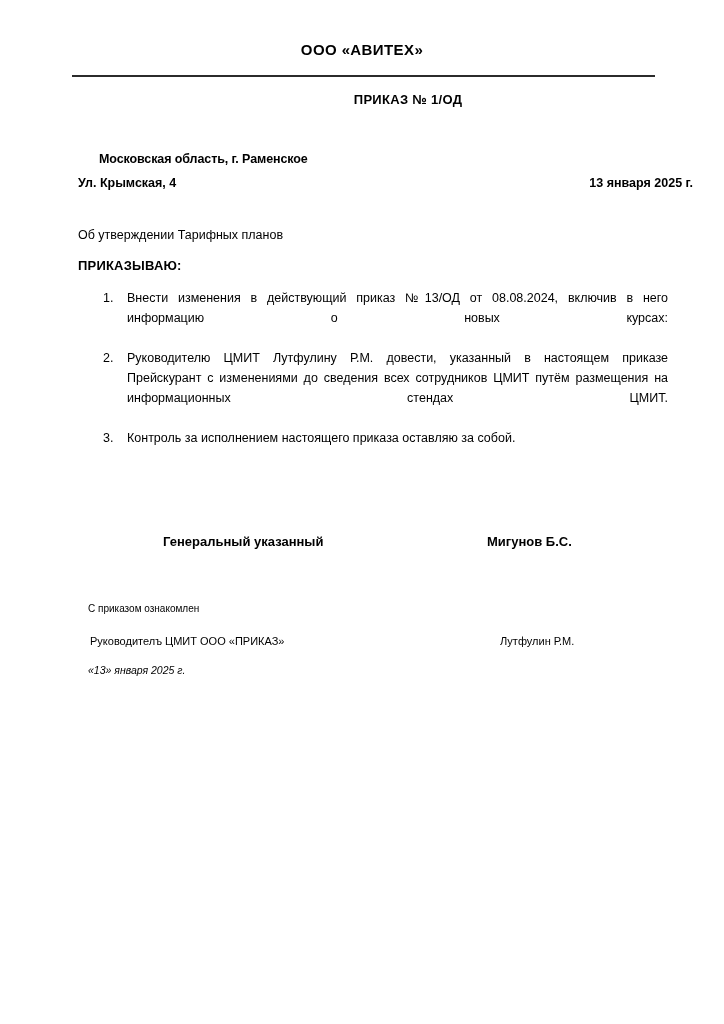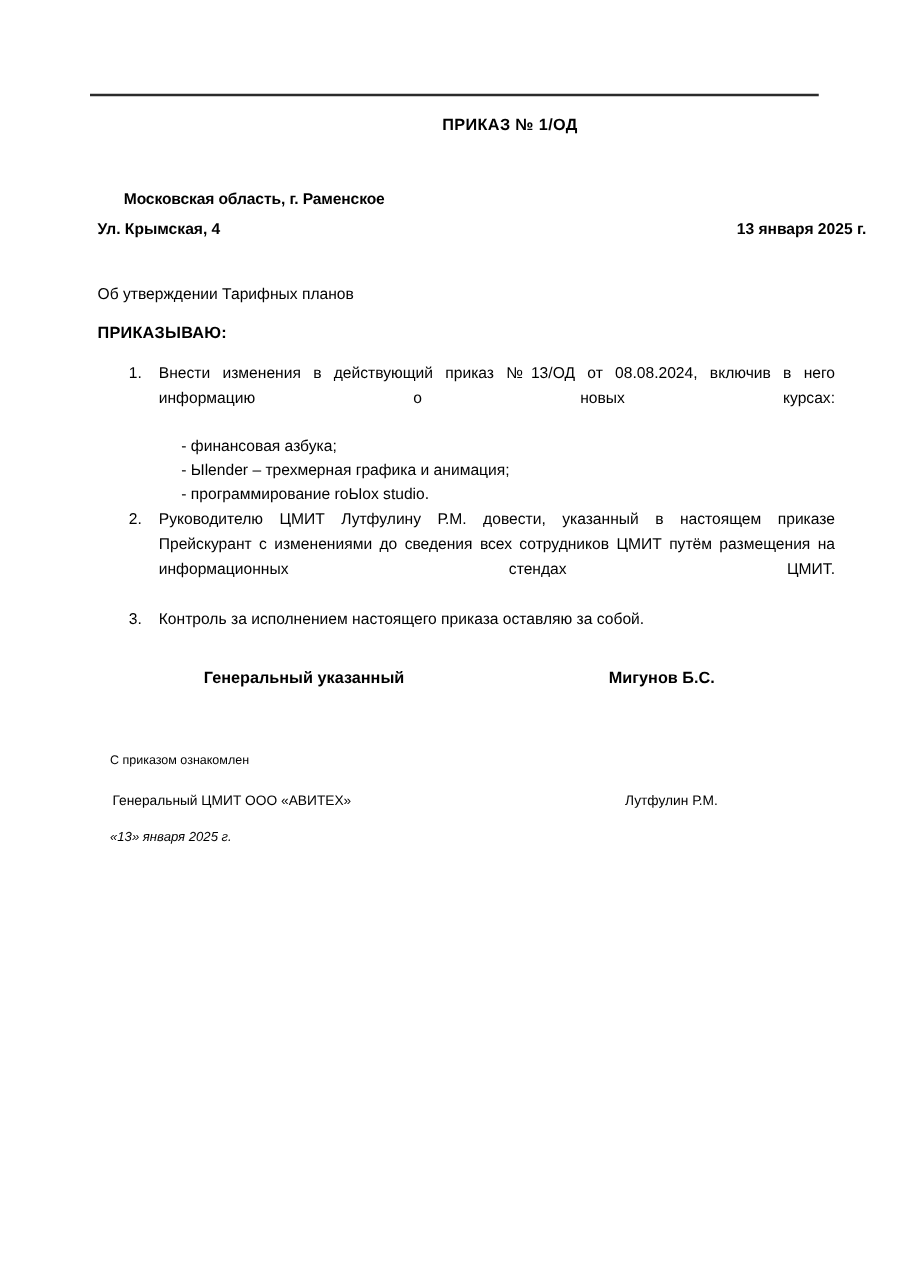--- a/index.html
+++ b/index.html
@@ -195,64 +195,60 @@
     top: 664px;
     font-size: 10.5px;
     font-style: italic;
   }
 </style>
 </head>
 <body>
 
 <div class="page">
 
+  <div class="org-title">ООО  «АВИТЕХ»</div>
 
   <div class="header-rule"></div>
 
   <div class="doc-title">ПРИКАЗ  №  1/ОД</div>
 
   <div class="addr-line1">Московская область, г. Раменское</div>
 
   <div class="addr-line2">Ул. Крымская, 4</div>
 
   <div class="doc-date">13 января 2025 г.</div>
 
   <div class="subject">Об утверждении Тарифных  планов</div>
 
   <div class="order-word">ПРИКАЗЫВАЮ:</div>
 
   <div class="clauses">
 
     <div class="clause">
       <span class="clause-marker">1.</span>
       <span class="clause-body">Внести изменения в действующий приказ №13/ОД от 08.08.2024, включив в него информацию о новых курсах:</span>
-      <ul class="sub-list">
-        <li class="sub-item">- финансовая азбука;</li>
-        <li class="sub-item">- Ыlender – трехмерная графика и анимация;</li>
-        <li class="sub-item">- программирование roЫox  studio.</li>
-      </ul>
     </div>
 
     <div class="clause">
       <span class="clause-marker">2.</span>
       <span class="clause-body">Руководителю ЦМИТ Лутфулину Р.М. довести, указанный в настоящем приказе Прейскурант с изменениями до сведения всех сотрудников ЦМИТ путём размещения на информационных стендах ЦМИТ.</span>
     </div>
 
     <div class="clause no-justify">
       <span class="clause-marker">3.</span>
       <span class="clause-body">Контроль за исполнением настоящего приказа оставляю за собой.</span>
     </div>
 
   </div>
 
   <div class="sig-title">Генеральный указанный</div>
 
   <div class="sig-name">Мигунов Б.С.</div>
 
   <div class="ack-intro">С приказом ознакомлен</div>
 
-  <div class="ack-role">Генеральный ЦМИТ ООО  «АВИТЕХ»</div>
+  <div class="ack-role">Руководителъ ЦМИТ ООО  «ПРИКАЗ»</div>
 
   <div class="ack-person">Лутфулин Р.М.</div>
 
   <div class="ack-date">«13» января 2025 г.</div>
 
 </div>
 
 </body></html>

